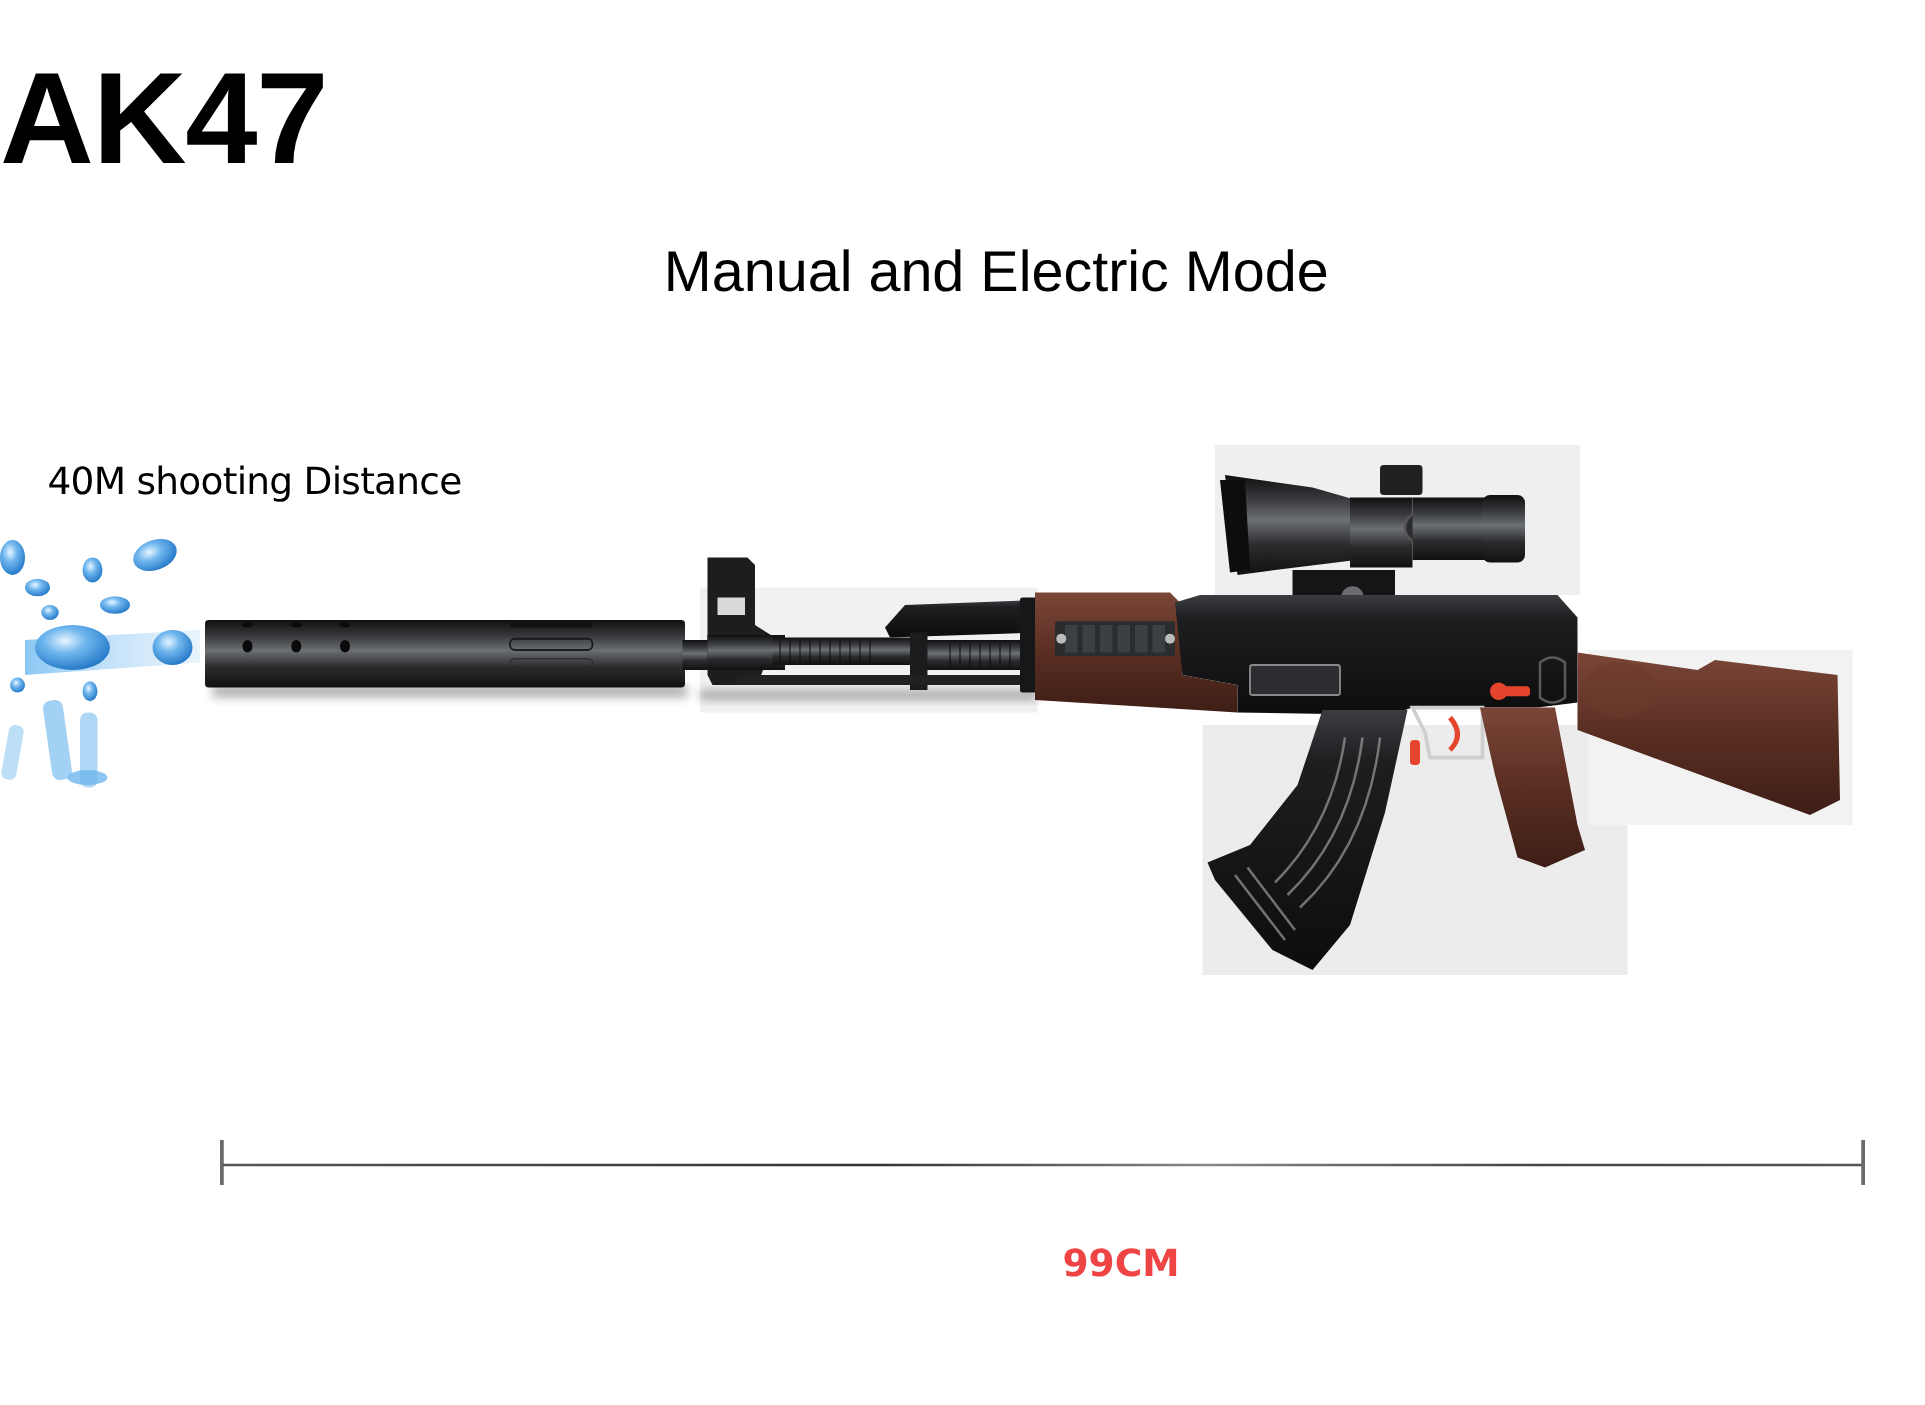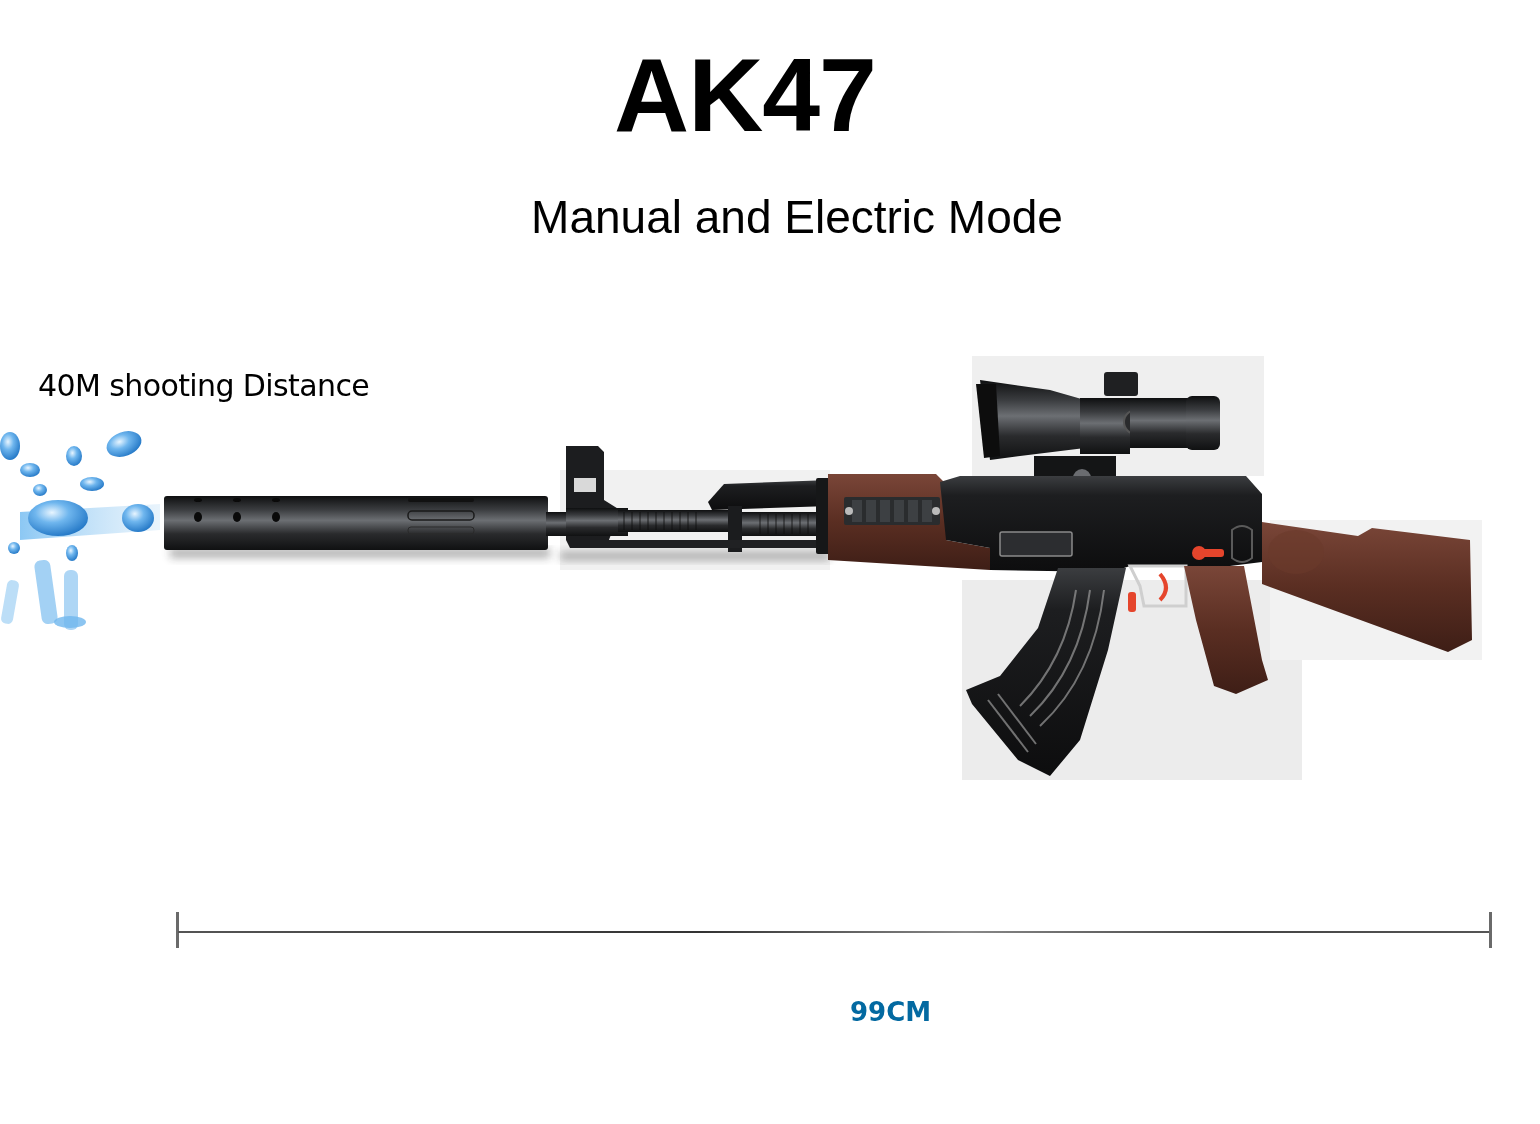--- a/index.html
+++ b/index.html
@@ -13,21 +13,20 @@
       position: relative;
       overflow: hidden;
       font-family: "Liberation Sans", sans-serif;
       color: #000;
     }
     .title {
       position: absolute;
       left: 0;
       width: 1490px;
       top: 38px;
-      text-align: center;
       font-family: "Liberation Sans", sans-serif;
       font-weight: bold;
       font-size: 104px;
       line-height: 114px;
       letter-spacing: -1px;
     }
     .subtitle {
       position: absolute;
       left: 0;
       width: 1508px;
@@ -78,23 +77,23 @@
       background: #6a6a6a;
     }
     .ruler-tick.left { left: 0; }
     .ruler-tick.right { right: 0; }
     .length-label {
       position: absolute;
       left: 850px;
       top: 994px;
       font-family: "DejaVu Sans", sans-serif;
       font-weight: bold;
-      font-size: 26px;
+      font-size: 30px;
       line-height: 36px;
-      color: #0369a1;
+      color: #ef4444;
     }
   </style>
 </head>
 <body>
 
 <div class="title">AK47</div>
 <div class="subtitle">Manual and Electric Mode</div>
 <div class="range-label">40M shooting Distance</div>
 
 <div class="product-figure">

